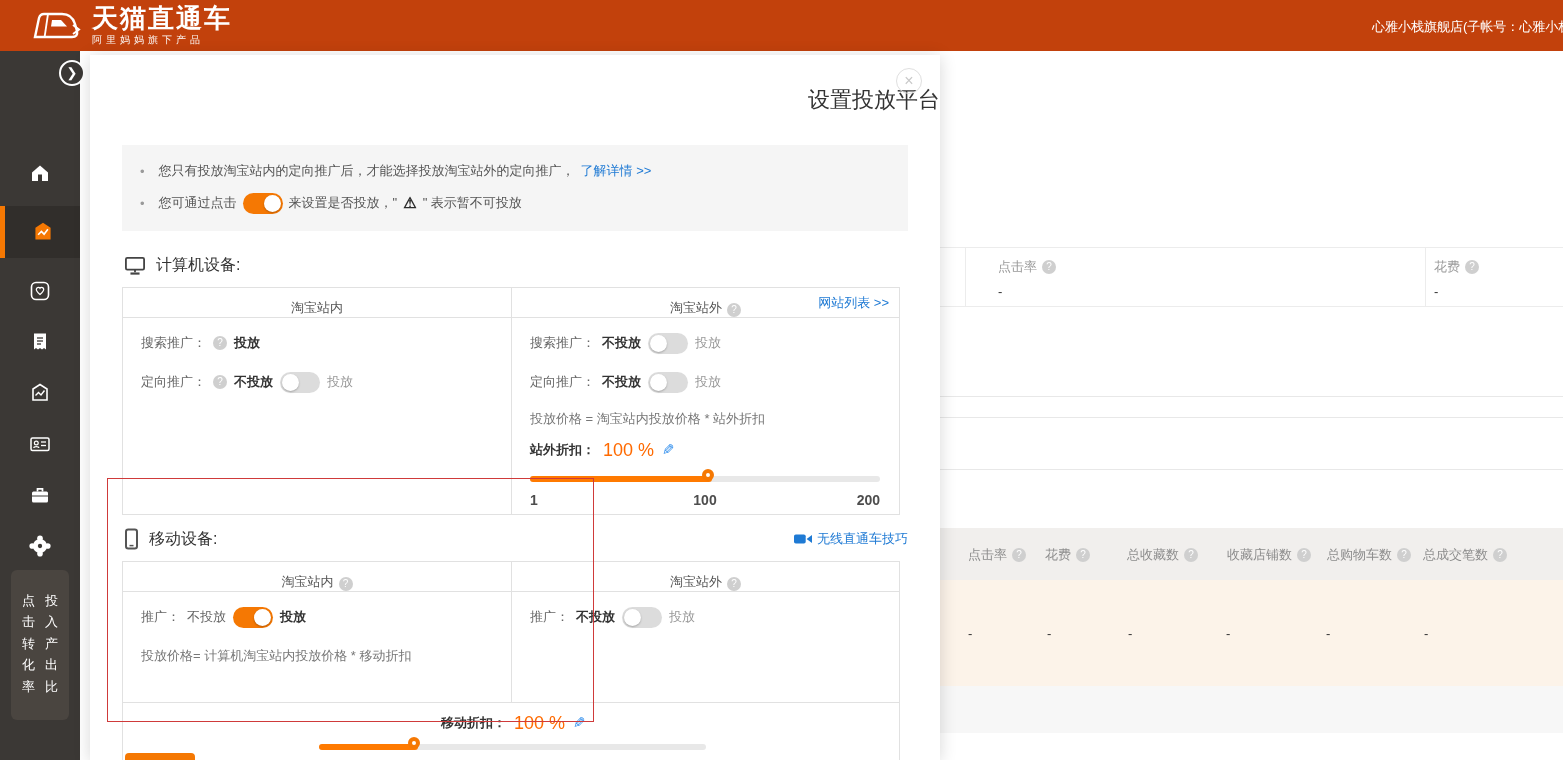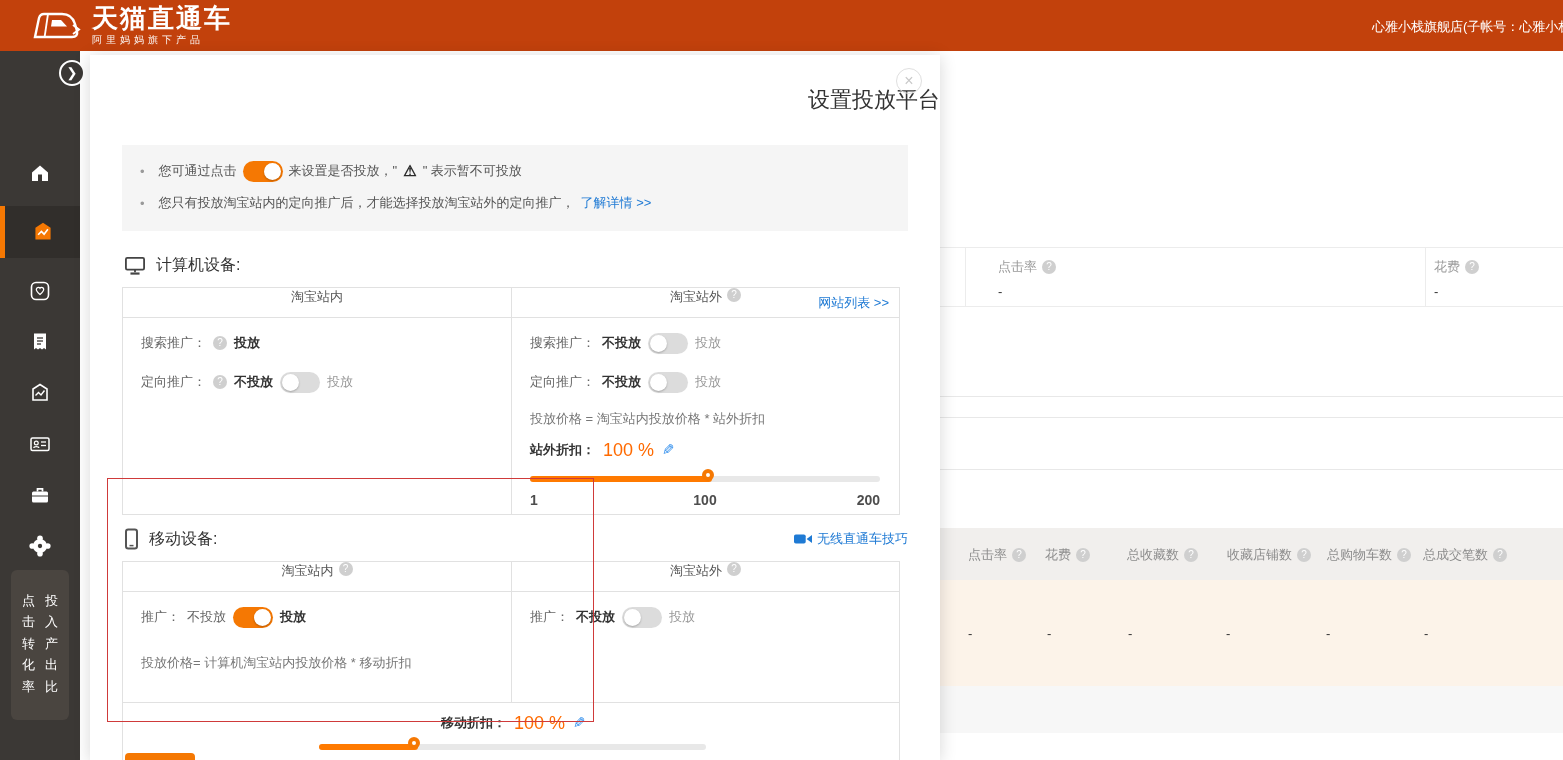--- a/index.html
+++ b/index.html
@@ -63,21 +63,21 @@
   .tips-box{ margin:30px 32px 0 32px; background:#f5f5f5; padding:10px 18px 12px 18px; color:#555; }
   .tip-line{ display:flex; align-items:center; gap:6px; min-height:32px; flex-wrap:nowrap; }
   .bullet::before{ content:"•"; color:#999; margin-right:8px; }
   .warn-icon::after{ content:"\26A0"; color:#2b2b2b; font-weight:bold; font-size:15px; }
   a.blue{ color:#1f7ad4; text-decoration:none; cursor:pointer; }
   .sec-head{ display:flex; align-items:center; gap:10px; margin:24px 32px 11px 34px; font-size:16px; color:#333; }
   .sec-head .right-link{ margin-left:auto; font-size:13px; display:flex; align-items:center; gap:5px; }
   
   .ptable{ margin-left:32px; width:778px; border:1px solid #e1e1e1; }
   .phead{ display:flex; height:30px; border-bottom:1px solid #e1e1e1; }
-  .phead .pc{ display:flex; align-items:flex-start; justify-content:center; gap:5px; color:#555; position:relative; }
+  .phead .pc{ display:flex; align-items:flex-end; justify-content:center; gap:5px; color:#555; position:relative; }
   .pc1{ width:389px; border-right:1px solid #e1e1e1; }
   .pc2{ flex:1; }
   .sites-link{ position:absolute; right:10px; top:6px; }
   .pbody{ display:flex; }
   .pcell{ padding:14px 18px 0 18px; }
   .pcell.left{ width:389px; border-right:1px solid #e1e1e1; }
   .pcell.right{ flex:1; }
   .pbody1{ height:196px; }
   .pbody2{ height:110px; }
   .frow{ display:flex; align-items:center; gap:7px; height:22px; margin-bottom:17px; color:#666; }
@@ -272,29 +272,29 @@
   </div>
   <div class="band gray-band"></div>
 </main>
 
 <section class="modal">
   <div class="close-btn">×</div>
   <h1 class="modal-title">设置投放平台</h1>
 
   <div class="tips-box">
     <div class="tip-line bullet">
+      <span>您只有投放淘宝站内的定向推广后，才能选择投放淘宝站外的定向推广，</span>
+      <a class="blue">了解详情 &gt;&gt;</a>
+    </div>
+    <div class="tip-line bullet">
       <span>您可通过点击</span>
       <span class="toggle on"></span>
       <span>来设置是否投放，"</span>
       <span class="warn-icon"></span>
       <span>" 表示暂不可投放</span>
-    </div>
-    <div class="tip-line bullet">
-      <span>您只有投放淘宝站内的定向推广后，才能选择投放淘宝站外的定向推广，</span>
-      <a class="blue">了解详情 &gt;&gt;</a>
     </div>
   </div>
 
   <div class="sec-head">
     <span>
       <svg width="22" height="20" viewBox="0 0 24 22">
           <rect x="2" y="2" width="20" height="13" rx="1.5" fill="none" stroke="#444" stroke-width="2"></rect>
           <line x1="12" y1="15" x2="12" y2="18" stroke="#444" stroke-width="2"></line>
           <line x1="7" y1="19.3" x2="17" y2="19.3" stroke="#444" stroke-width="2.4"></line>
         </svg>
@@ -393,21 +393,21 @@
       </div>
     </div>
     <div class="pbody pbody2">
       <div class="pcell left">
         <div class="frow">
           <span>推广：</span>
           <span>不投放</span>
           <span class="toggle on"></span>
           <span class="b">投放</span>
         </div>
-        <div class="formula" style="margin-top:26px">投放价格= 计算机淘宝站内投放价格 * 移动折扣</div>
+        <div class="formula" style="margin-top:19px">投放价格= 计算机淘宝站内投放价格 * 移动折扣</div>
       </div>
       <div class="pcell right">
         <div class="frow">
           <span>推广：</span>
           <span class="b">不投放</span>
           <span class="toggle"></span>
           <span class="muted">投放</span>
         </div>
       </div>
     </div>

